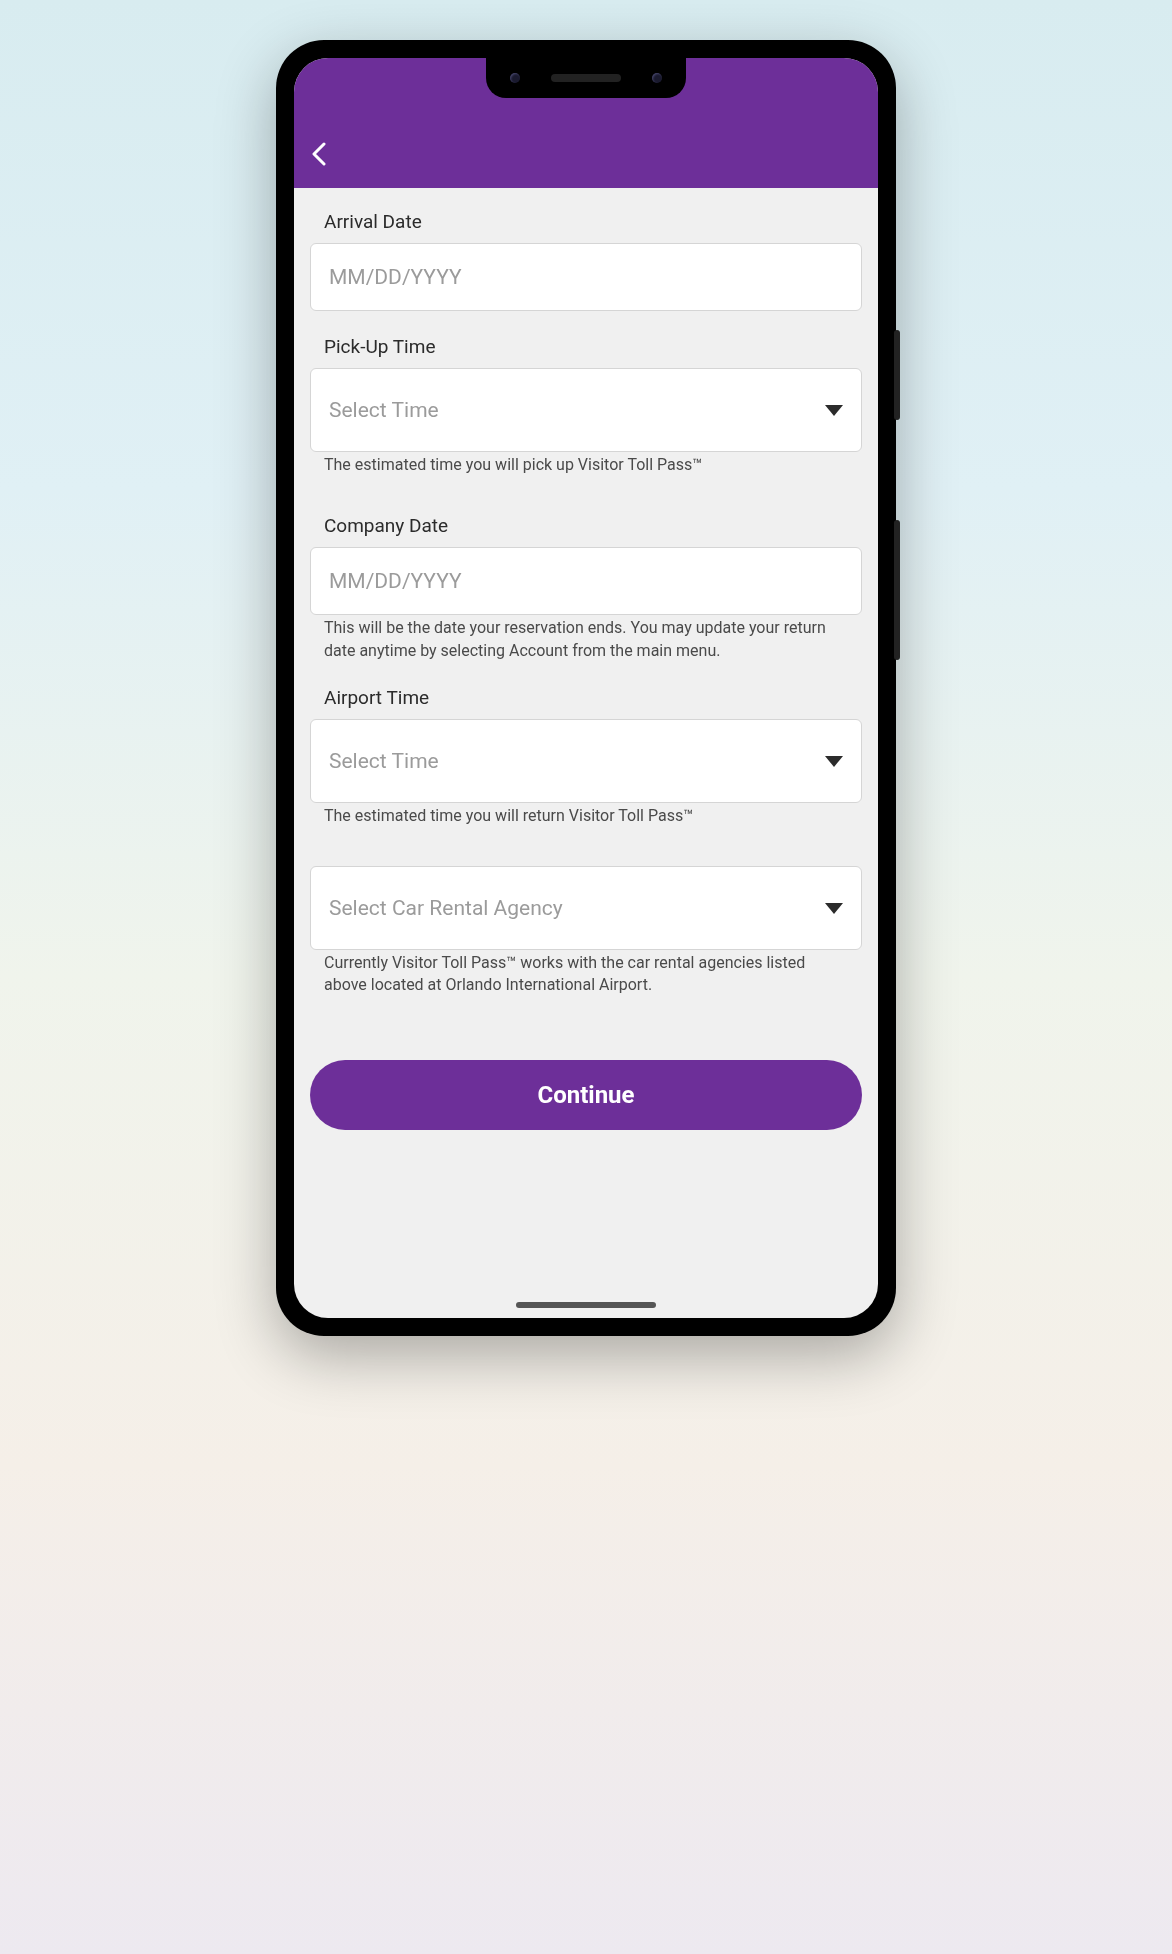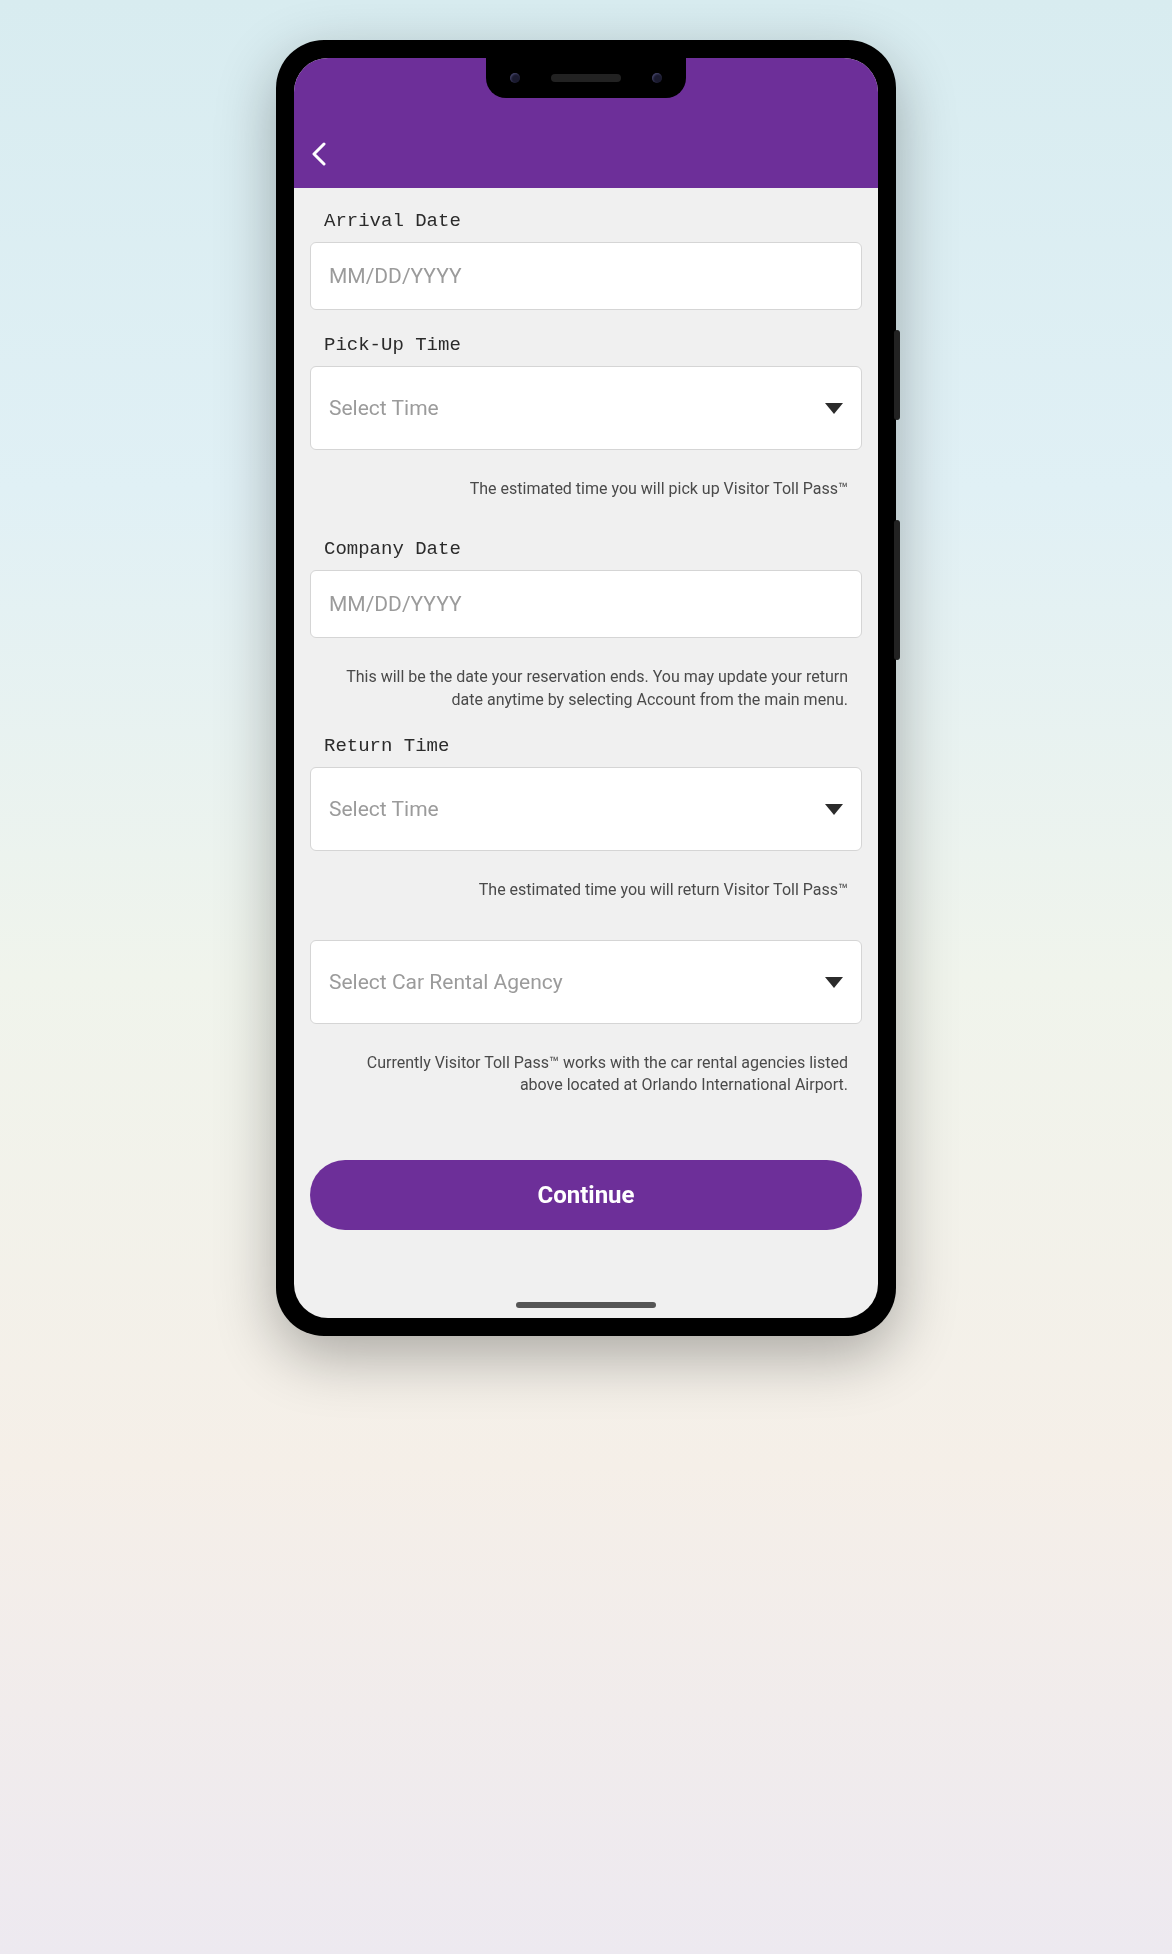--- a/index.html
+++ b/index.html
@@ -105,21 +105,20 @@
     }
     .form-group {
       margin-bottom: 24px;
     }
     .form-label {
       font-size: 19px;
       color: #2b2b2b;
       display: block;
       margin-bottom: 10px;
       padding-left: 14px;
-      font-family: Liberation Mono, monospace;
     }
     .form-input {
       width: 100%;
       height: 68px;
       border: 1px solid #d5d5d5;
       border-radius: 6px;
       background: #fff;
       font-size: 21px;
       padding: 0 18px;
       color: #2b2b2b;
@@ -141,23 +140,22 @@
       align-items: center;
       justify-content: space-between;
       cursor: pointer;
     }
     .dropdown-icon {
       color: #2b2b2b;
     }
     .helper-text {
       font-size: 16px;
       color: #4a4a4a;
-      padding: 28px 14px 0 14px;
+      padding: 2px 14px 0 14px;
       line-height: 1.4;
-      text-align: right;
     }
     .continue-button {
       width: 100%;
       height: 70px;
       background: #6d2f99;
       color: #fff;
       border: none;
       border-radius: 35px;
       font-size: 24px;
       font-weight: 700;
@@ -221,21 +219,21 @@
         <div class="helper-text">The estimated time you will pick up Visitor Toll Pass™</div>
       </div>
 
       <div class="form-group">
         <label class="form-label">Company Date</label>
         <input type="text" class="form-input" placeholder="MM/DD/YYYY" style="">
         <div class="helper-text">This will be the date your reservation ends. You may update your return date anytime by selecting Account from the main menu.</div>
       </div>
 
       <div class="form-group spacer-large">
-        <label class="form-label">Return Time</label>
+        <label class="form-label">Airport Time</label>
         <div class="form-select">
           <span>Select Time</span>
           <span class="dropdown-icon">
             <svg width="18" height="12" viewBox="0 0 18 12" fill="currentColor">
                 <polygon points="0,0 18,0 9,11"></polygon>
               </svg>
           </span>
         </div>
         <div class="helper-text">The estimated time you will return Visitor Toll Pass™</div>
       </div>

